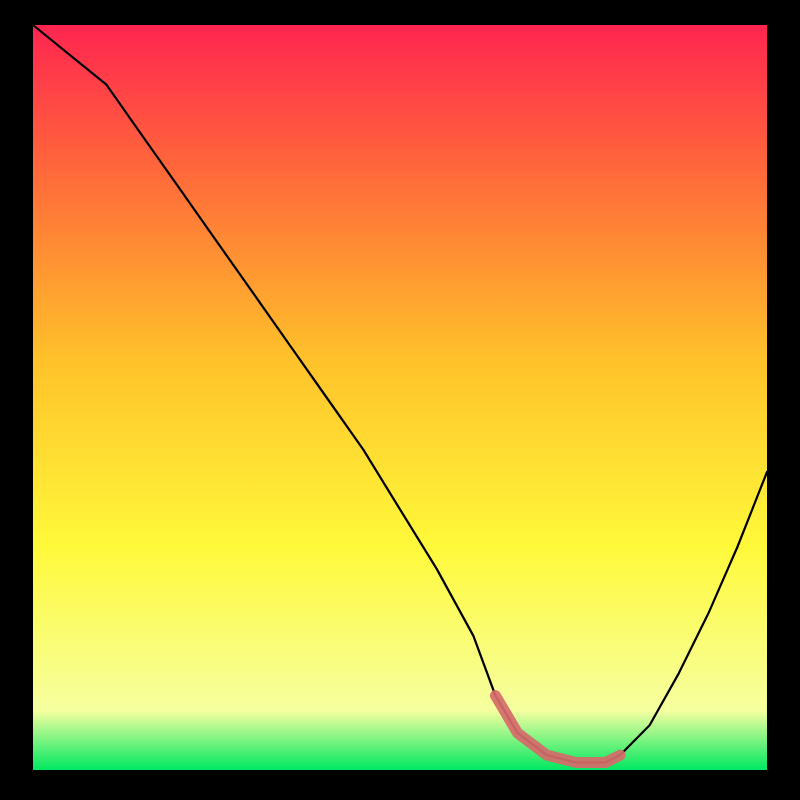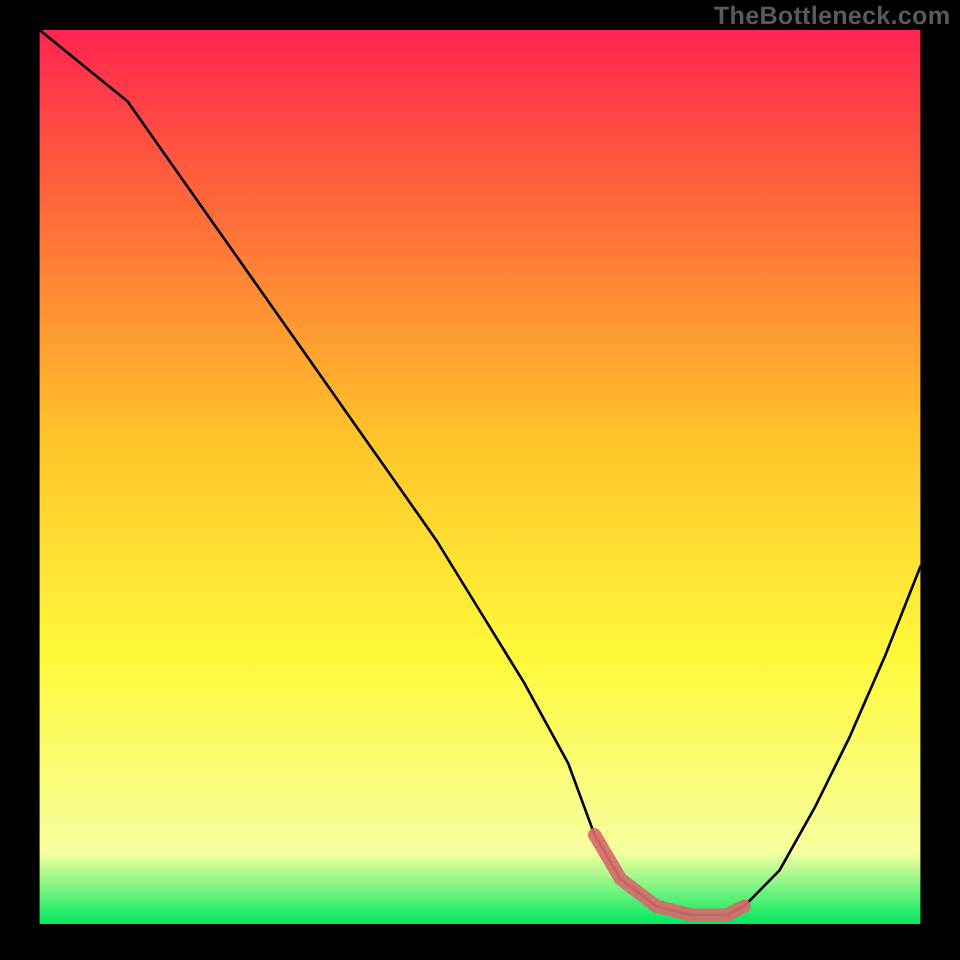--- a/index.html
+++ b/index.html
@@ -31,21 +31,20 @@
     position: absolute;
     top: 0;
     left: 0;
     display: block;
   }
 </style>
 </head>
 <body>
 
 <div class="frame">
-  <div class="watermark">TheBottleneck.com</div>
   <svg id="chart-svg" width="800" height="800" viewBox="0 0 800 800">
       <defs>
         <linearGradient id="bg-grad" x1="0" y1="0" x2="0" y2="1">
           <stop offset="0%" stop-color="#ff2550"></stop>
           <stop offset="20%" stop-color="#ff6a3a"></stop>
           <stop offset="45%" stop-color="#ffc22a"></stop>
           <stop offset="70%" stop-color="#fff93a"></stop>
           <stop offset="92%" stop-color="#f6ffa0"></stop>
           <stop offset="100%" stop-color="#00e860"></stop>
         </linearGradient>

